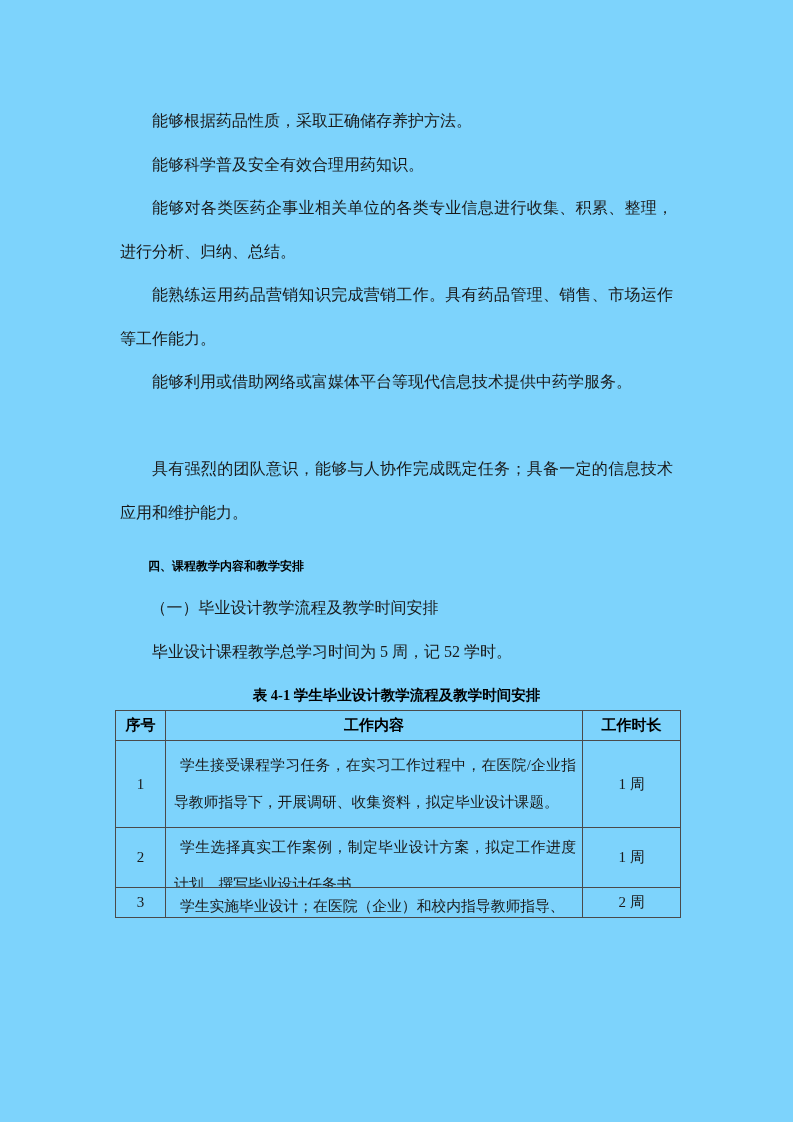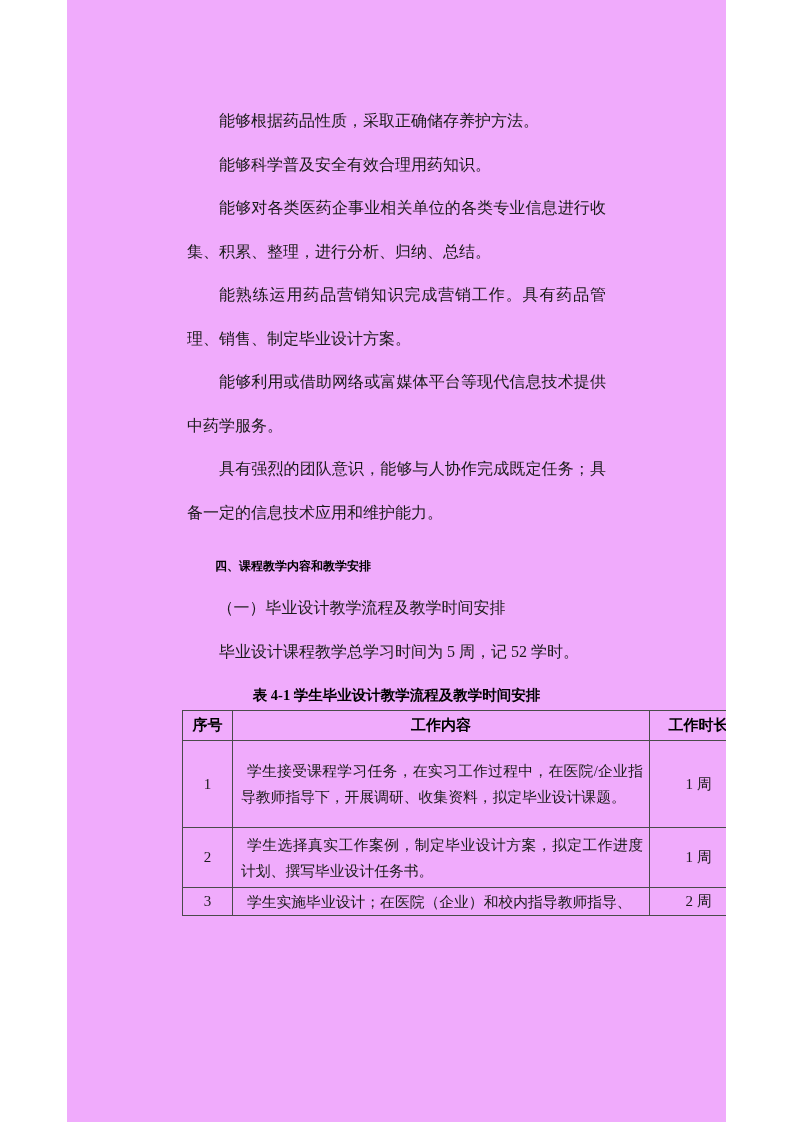--- a/index.html
+++ b/index.html
@@ -3,23 +3,23 @@
 <meta charset="utf-8">
 <style>
   * { margin: 0; padding: 0; box-sizing: border-box; }
   html, body { background: #ffffff; }
   body {
     font-family: "Liberation Serif", "DejaVu Serif", serif;
     color: #1a1a1a;
   }
   .page {
     position: relative;
-    width: 659px;
+    width: 793px;
     height: 1122px;
-    background: #f0abfc;
+    background: #7dd3fc;
     overflow: hidden;
     margin: 0 auto;
   }
   .content {
     padding: 99px 120px 0 120px;
   }
   .body-para {
     font-size: 16px;
     line-height: 43.5px;
     text-align: justify;
@@ -83,42 +83,42 @@
   }
   td.cell-no, td.cell-dur {
     font-size: 15px;
     text-align: center;
   }
   td.cell-job {
     padding: 0 6px 0 8px;
   }
   td.cell-job .job-text {
     font-size: 14.8px;
-    line-height: 26px;
+    line-height: 37px;
     text-align: justify;
     text-indent: 0.4em;
     overflow: hidden;
   }
   tr.row-1 td { height: 87px; }
   tr.row-1 .job-text { max-height: 87px; }
   tr.row-2 td { height: 60px; }
   tr.row-2 .job-text { max-height: 58px; }
   tr.row-3 td { height: 28px; }
   tr.row-3 .job-text { max-height: 29px; white-space: nowrap; }
 </style>
 </head>
 <body>
 
 <div class="page">
   <div class="content">
 
     <p class="body-para lines-1">能够根据药品性质，采取正确储存养护方法。</p>
     <p class="body-para lines-1">能够科学普及安全有效合理用药知识。</p>
     <p class="body-para lines-2">能够对各类医药企事业相关单位的各类专业信息进行收集、积累、整理，进行分析、归纳、总结。</p>
-    <p class="body-para lines-2">能熟练运用药品营销知识完成营销工作。具有药品管理、销售、制定毕业设计方案。</p>
+    <p class="body-para lines-2">能熟练运用药品营销知识完成营销工作。具有药品管理、销售、市场运作等工作能力。</p>
     <p class="body-para lines-2">能够利用或借助网络或富媒体平台等现代信息技术提供中药学服务。</p>
     <p class="body-para lines-2">具有强烈的团队意识，能够与人协作完成既定任务；具备一定的信息技术应用和维护能力。</p>
 
     <h2 class="section-heading">四、课程教学内容和教学安排</h2>
 
     <p class="subsection-heading">（一）毕业设计教学流程及教学时间安排</p>
 
     <p class="intro-para">毕业设计课程教学总学习时间为 5 周，记 52 学时。</p>
 
     <p class="table-caption">表 4-1 学生毕业设计教学流程及教学时间安排</p>

